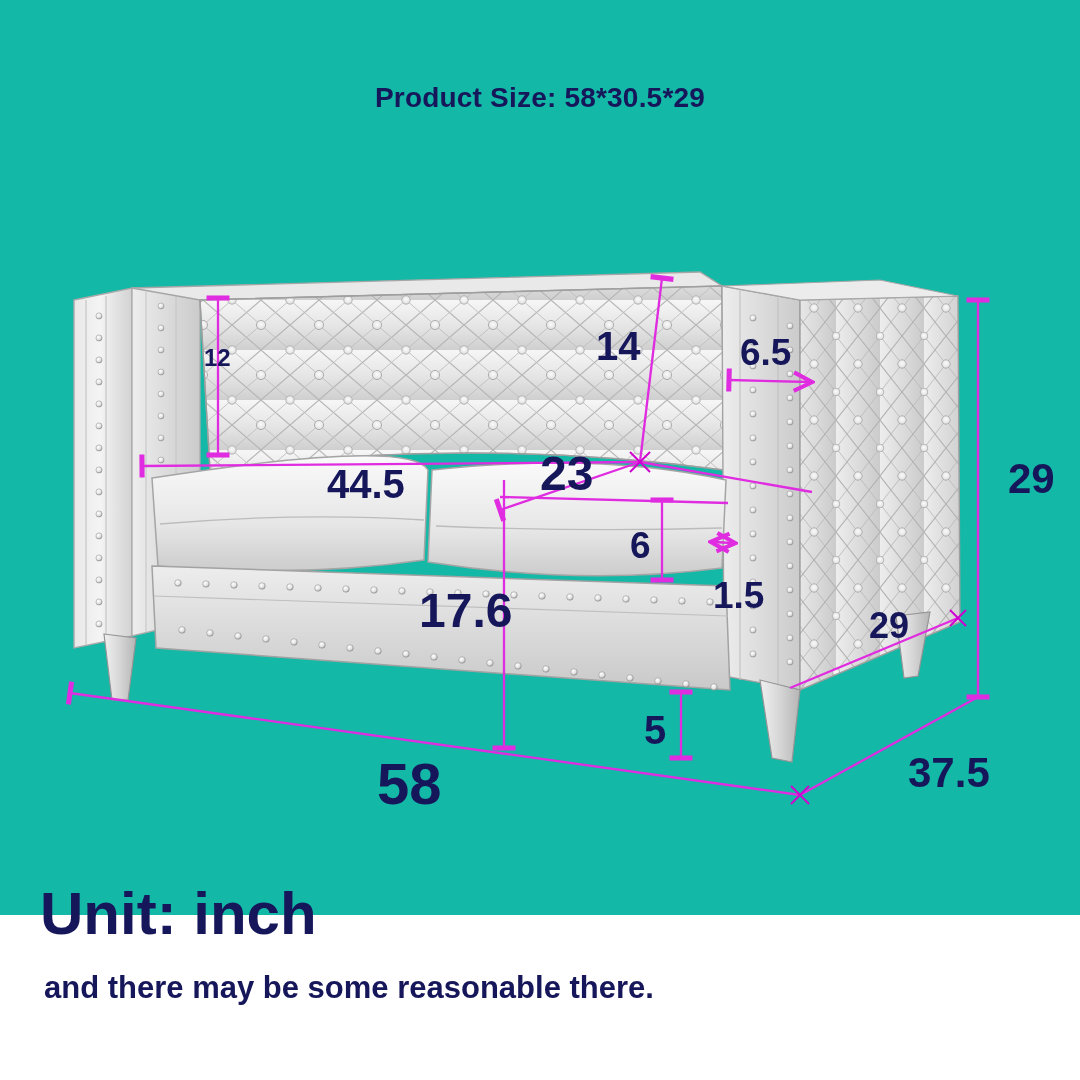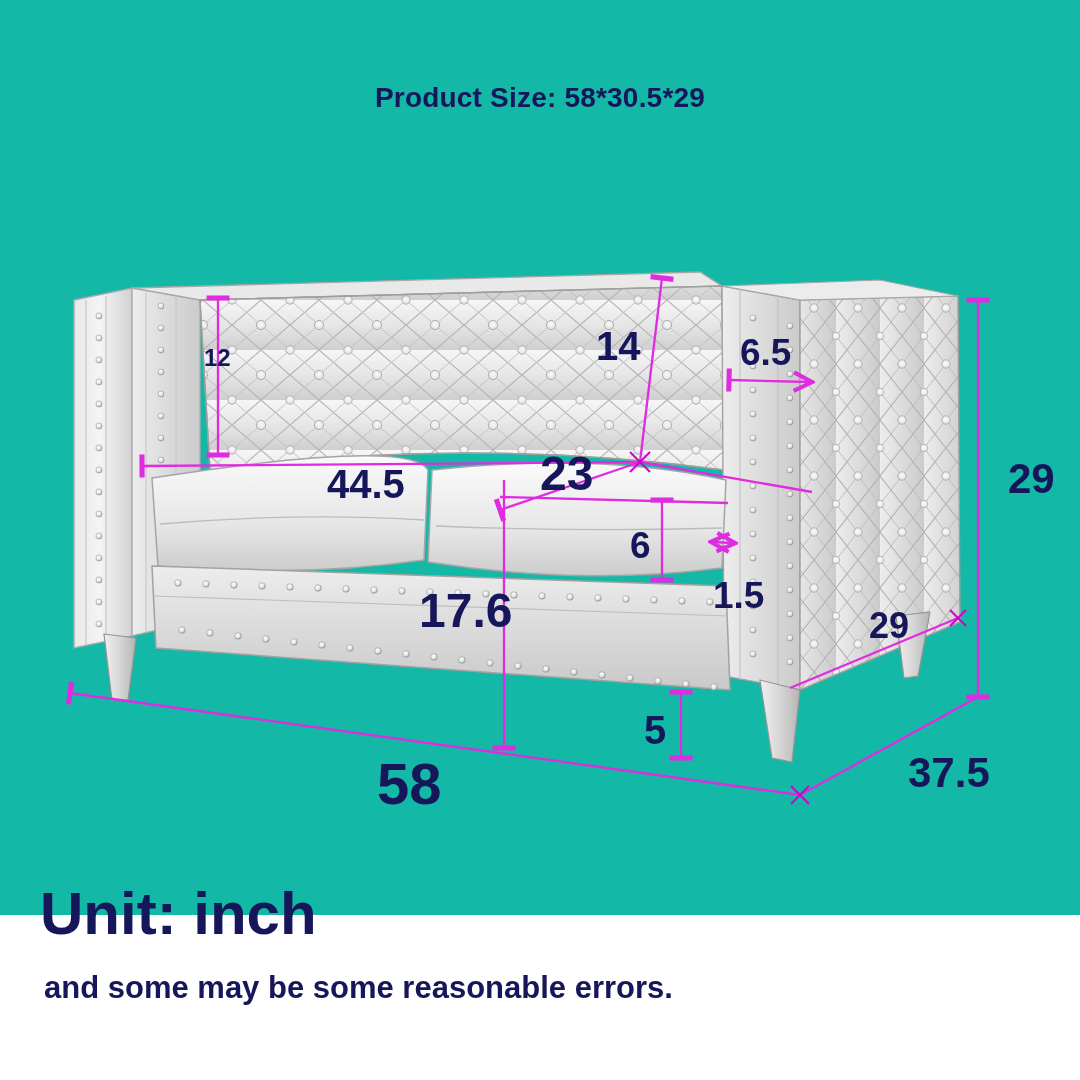--- a/index.html
+++ b/index.html
@@ -375,16 +375,16 @@
   <div class="dim d15">1.5</div>
   <div class="dim d176">17.6</div>
   <div class="dim d5">5</div>
   <div class="dim d58">58</div>
   <div class="dim d29r">29</div>
   <div class="dim d29d">29</div>
   <div class="dim d305">37.5</div>
 
   <div class="unit">Unit: inch</div>
   <div class="note">
-    <div>and some may be some reasonable errors.</div>
+    <div>and there may be some reasonable there.</div>
   </div>
 
 </div>
 
 </body></html>

